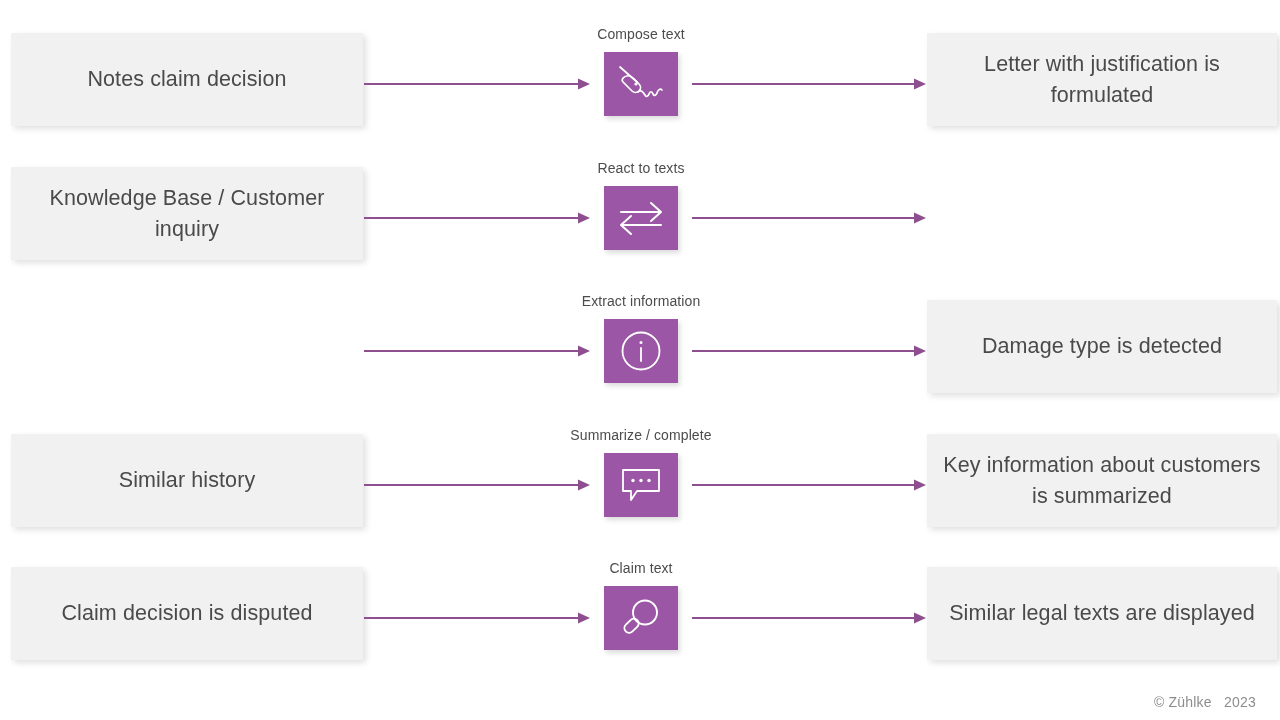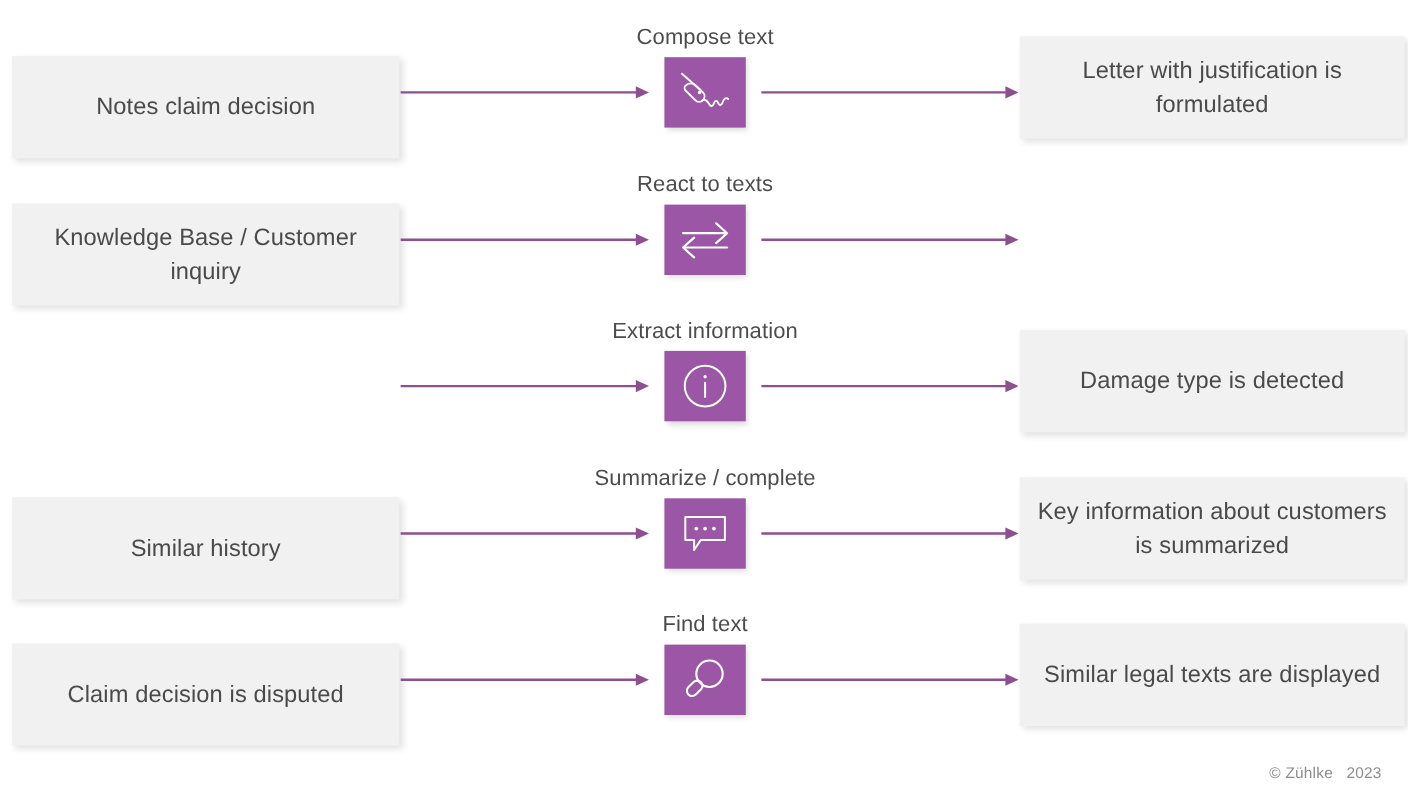--- a/index.html
+++ b/index.html
@@ -45,21 +45,21 @@
   }
   .card-text {
     font-size: 21.5px;
     line-height: 31px;
     color: #4a4a4a;
     font-weight: 400;
     letter-spacing: 0.1px;
   }
   .card-in {
     left: 11px;
-    top: 51px;
+    top: 33px;
     width: 352px;
     height: 93px;
     align-items: center;
   }
   .card-out {
     left: 927px;
     top: 33px;
     width: 350px;
     height: 93px;
   }
@@ -78,21 +78,21 @@
     justify-content: center;
   }
   .tile svg { display: block; }
 
   .tile-label {
     position: absolute;
     left: 480px;
     top: 24px;
     width: 322px;
     text-align: center;
-    font-size: 20px;
+    font-size: 14px;
     line-height: 20px;
     color: #4c4c4c;
     letter-spacing: 0.1px;
   }
 
   
   .conn {
     position: absolute;
     height: 20px;
     top: 74px;
@@ -268,21 +268,21 @@
       <span class="card-text">Claim decision is disputed</span>
     </div>
 
     <div class="conn conn-left">
       <svg width="226" height="20" viewBox="0 0 226 20">
         <line x1="0" y1="10" x2="216" y2="10" stroke="#8e4f90" stroke-width="2.2"></line>
         <polygon points="214,4.5 226,10 214,15.5" fill="#8e4f90"></polygon>
       </svg>
     </div>
 
-    <div class="tile-label">Find text</div>
+    <div class="tile-label">Claim text</div>
 
     <div class="tile">
       <span>
         <svg width="46" height="46" viewBox="0 0 46 46" fill="none" stroke="#ffffff" stroke-width="1.9" stroke-linecap="round" stroke-linejoin="round">
           <circle cx="27" cy="17.5" r="12"></circle>
           <rect x="5.5" y="26" width="16" height="9.5" rx="4.75" transform="rotate(-44 13.5 30.7)"></rect>
         </svg>
       </span>
     </div>
 

